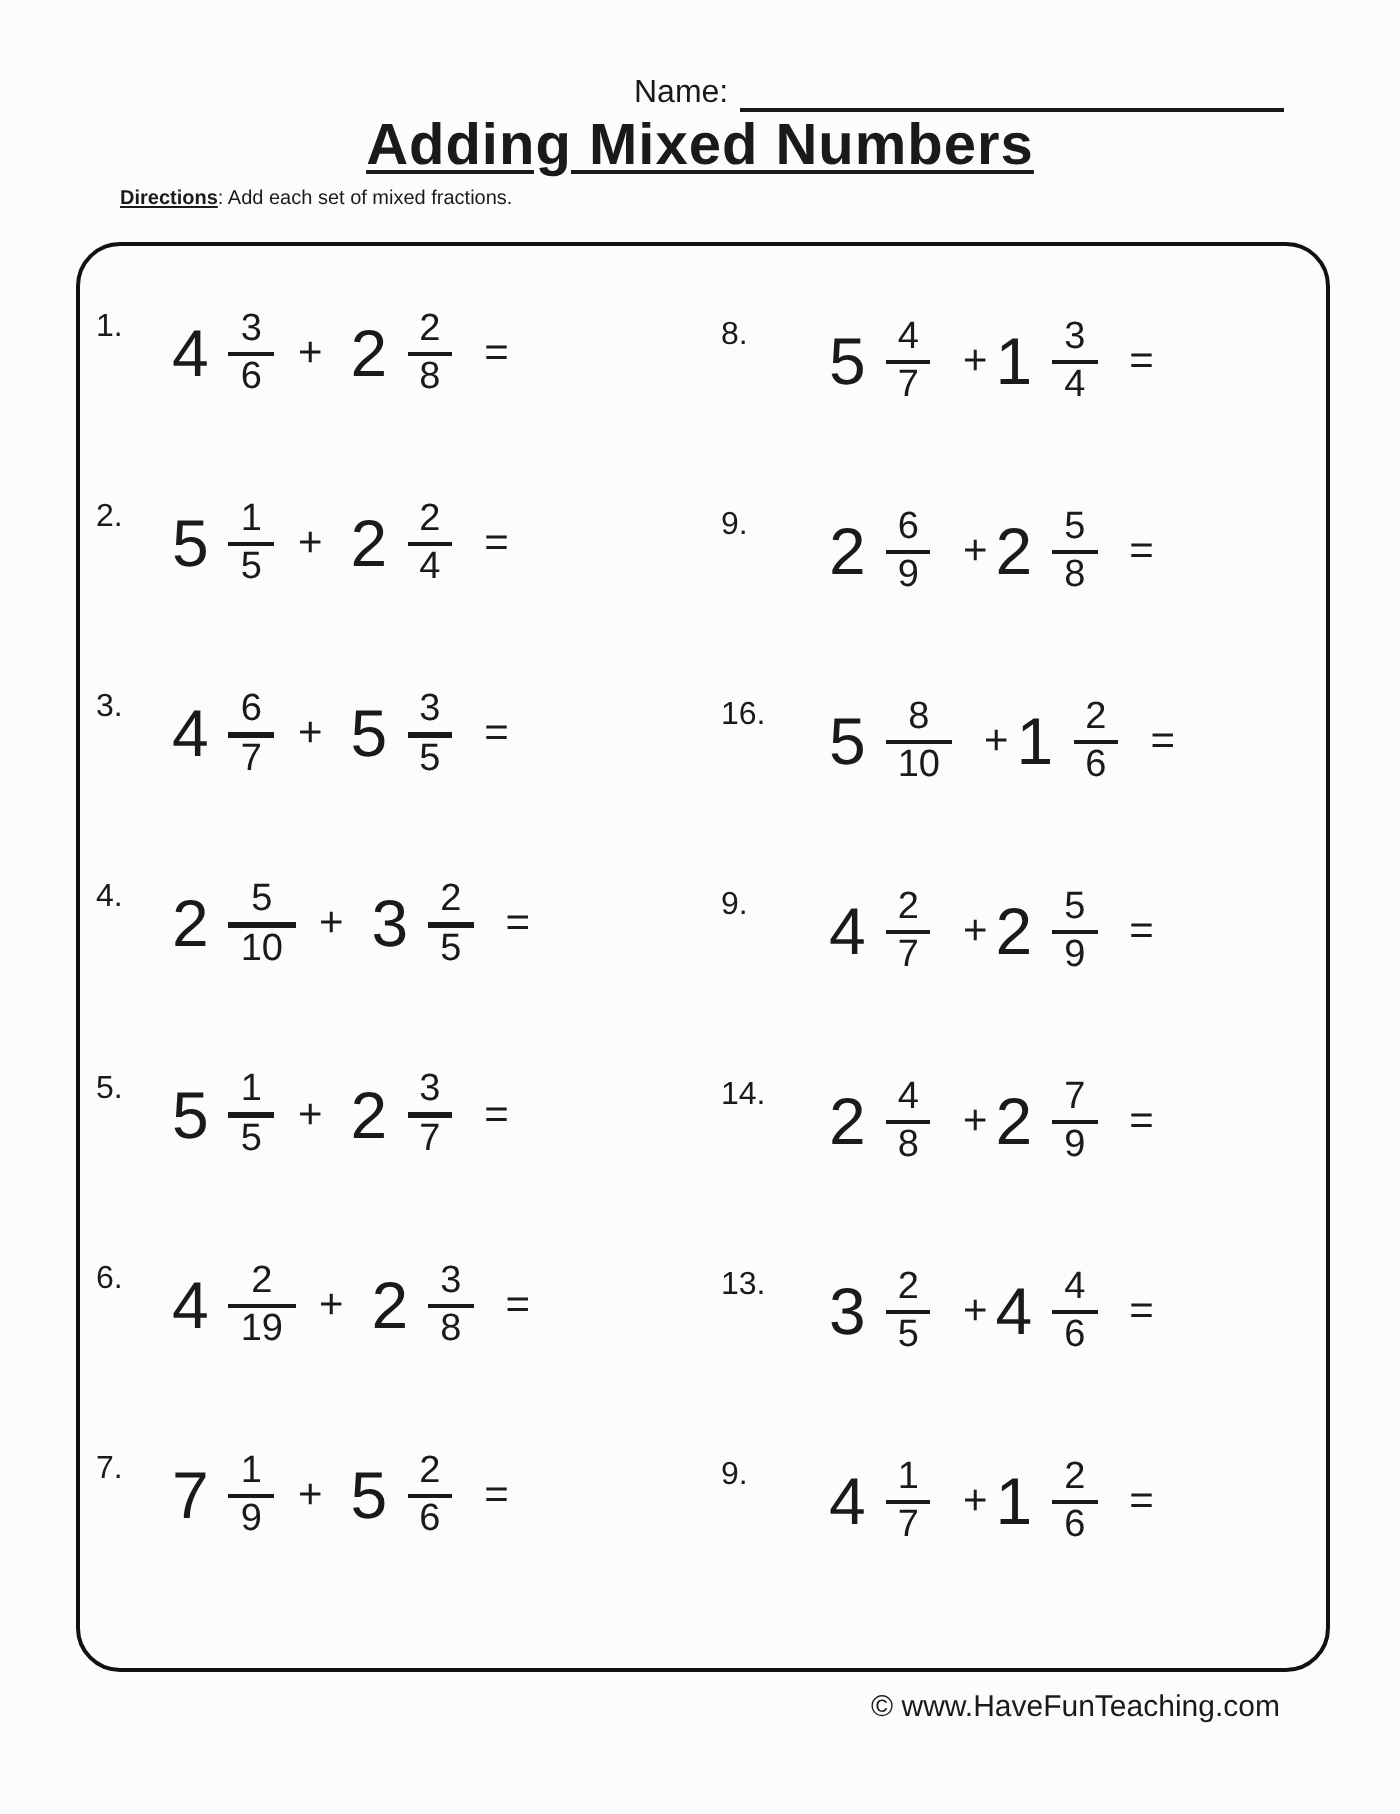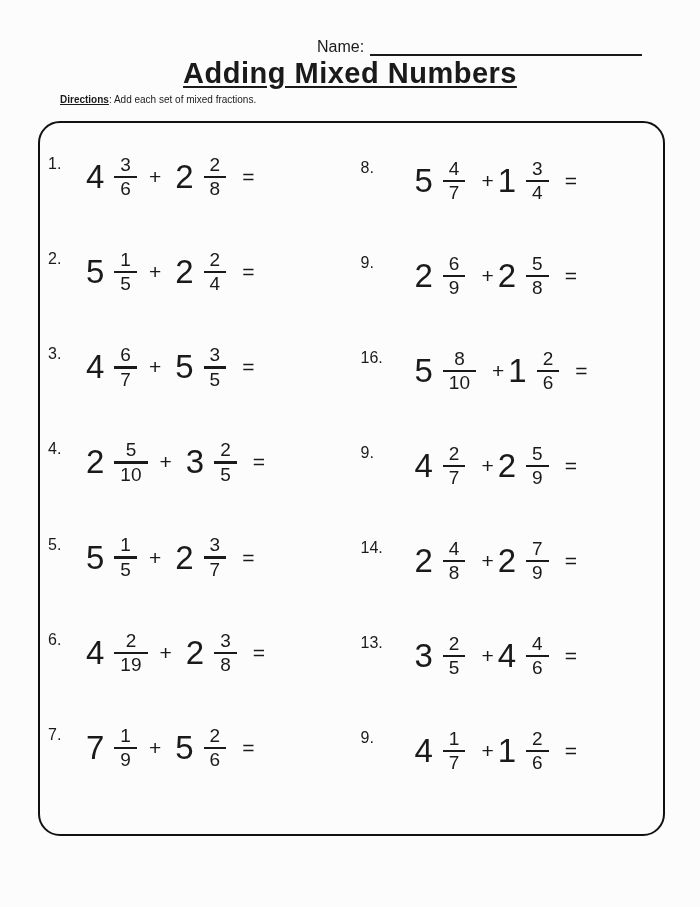--- a/index.html
+++ b/index.html
@@ -377,14 +377,15 @@
     <span class="frac">
       <span class="digit num2">2</span>
       <span class="bar"></span>
       <span class="digit den2">6</span>
     </span>
     <span class="eq">=</span>
   </div>
 </div>
   </div>
 
+  <div class="footer">© www.HaveFunTeaching.com</div>
 
 </div>
 
 </body></html>

